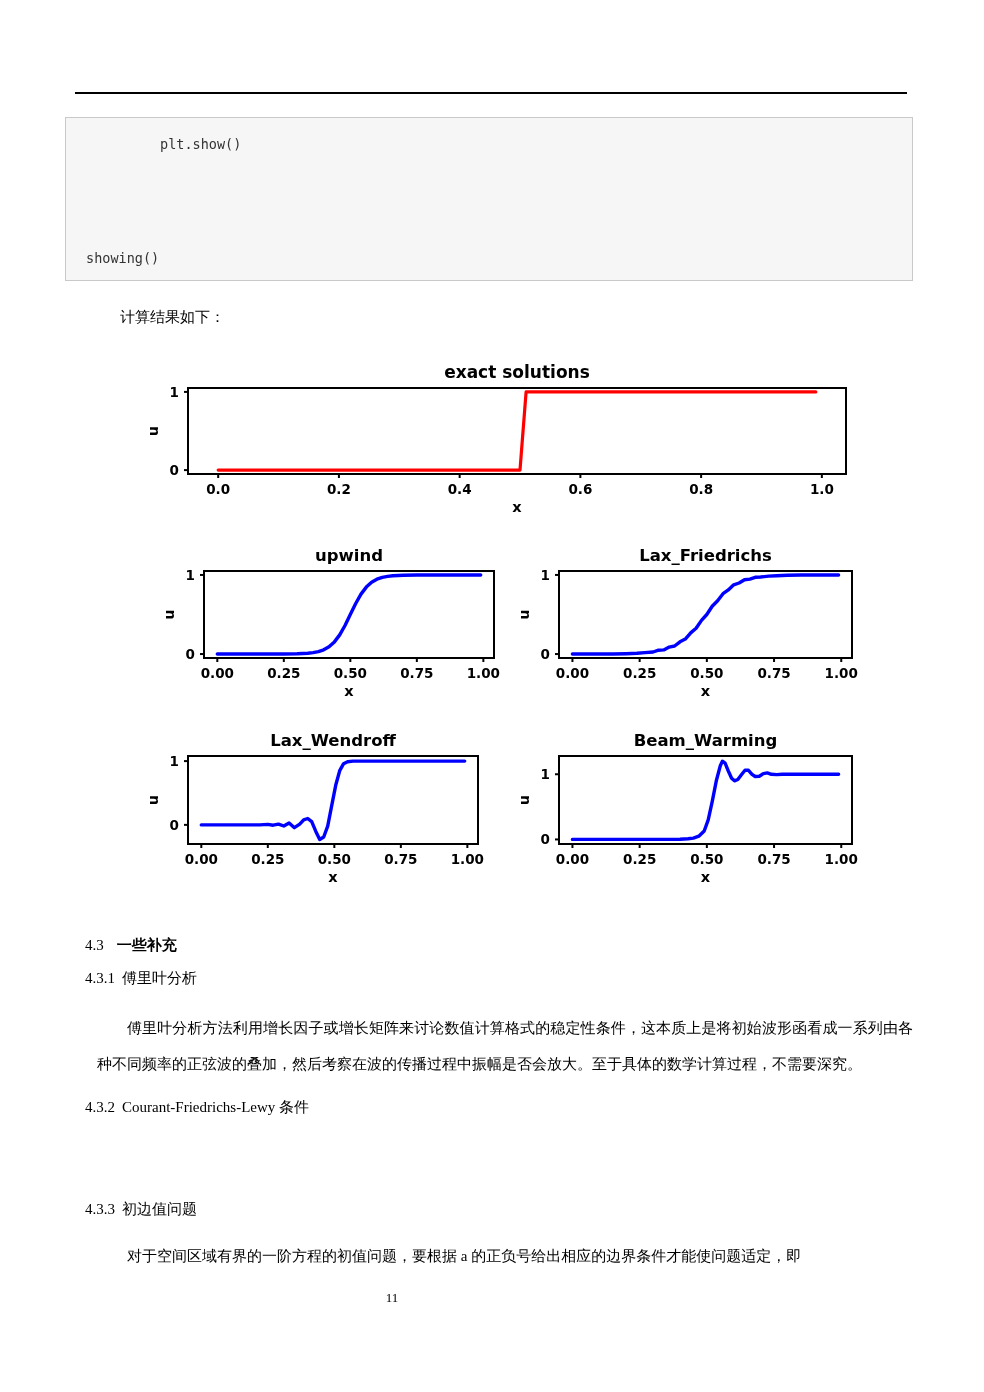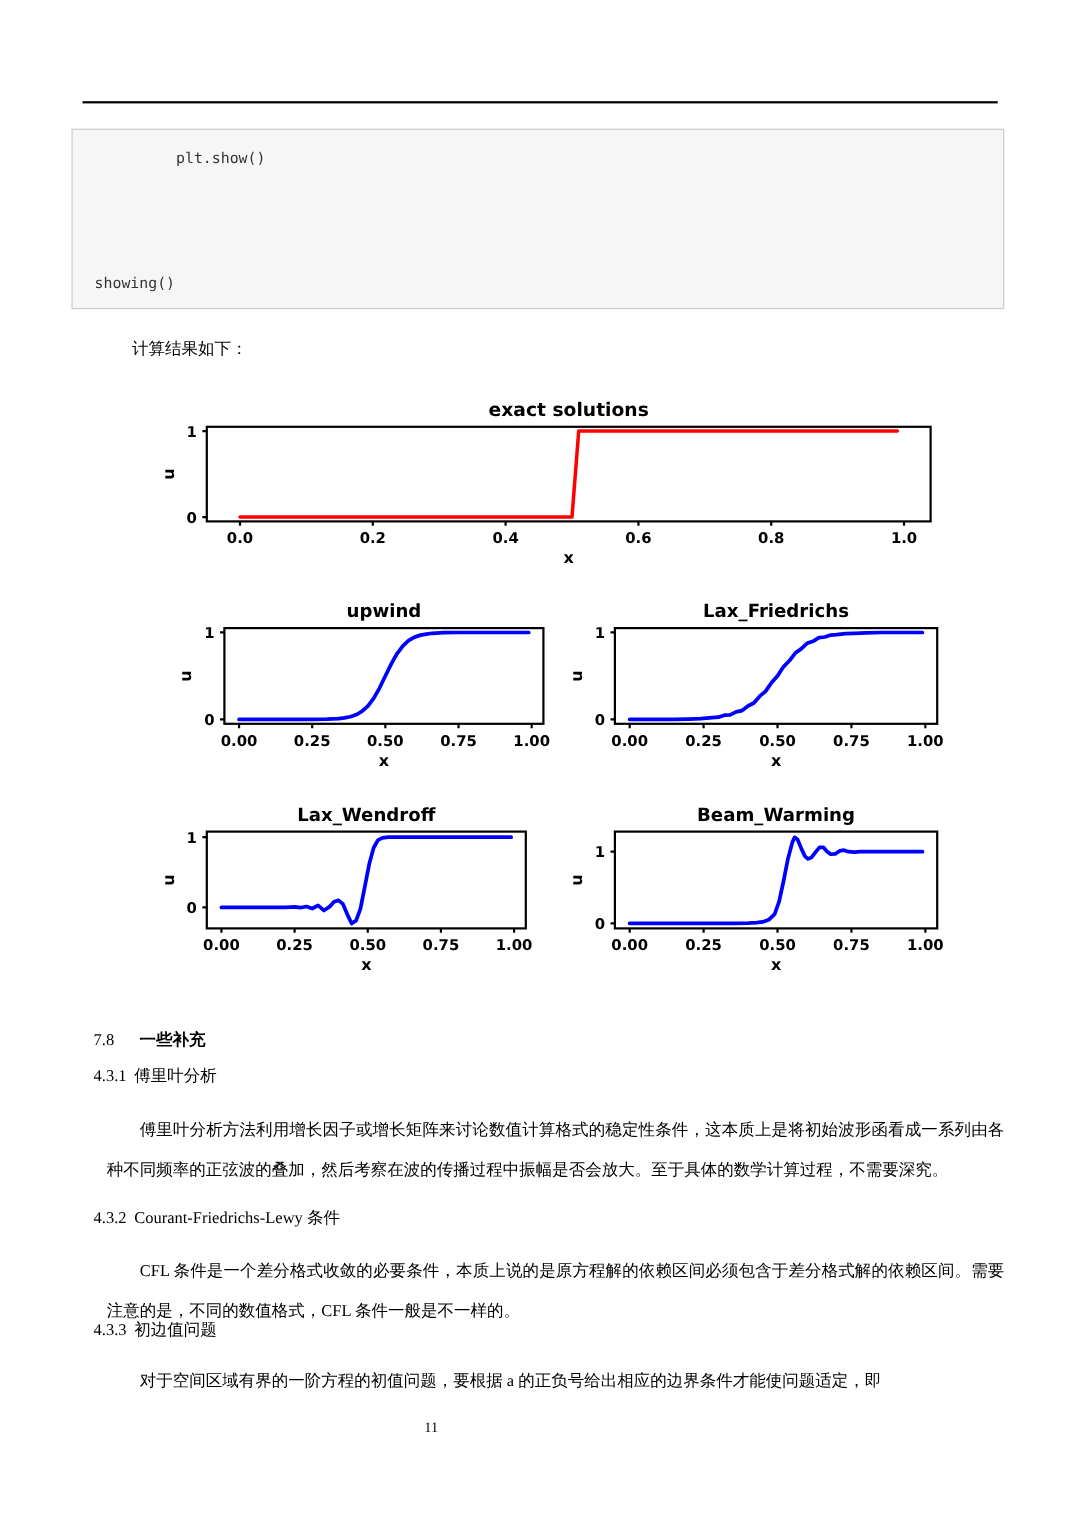--- a/index.html
+++ b/index.html
@@ -11,21 +11,21 @@
   .code-block{position:absolute;top:117px;left:65px;width:848px;height:164px;
         background:#f6f6f6;border:1px solid #c9c9c9;box-sizing:border-box;}
   .code-line{position:absolute;margin:0;font-family:"DejaVu Sans Mono","Liberation Mono",monospace;
         font-size:13.5px;color:#333;white-space:pre;}
   .code-line.top{left:50px;top:18px;margin-left:44px;}
   .code-line.bottom{left:20px;top:132px;}
   .intro{position:absolute;top:308px;left:120px;font-size:15px;}
   .chart{position:absolute;}
   .sec-h{position:absolute;left:85px;font-size:15px;}
   .sec-h .num{font-family:"Liberation Serif",serif;}
-  .sec-h .t-bold{font-family:"Liberation Sans","DejaVu Sans",sans-serif;font-weight:bold;margin-left:23px;}
+  .sec-h .t-bold{font-family:"Liberation Sans","DejaVu Sans",sans-serif;font-weight:bold;margin-left:13px;}
   .sec-h .t-kai{margin-left:7px;}
   .sec-h .t-plain{margin-left:7px;}
   .body-par{position:absolute;left:85px;width:816px;font-size:15px;line-height:36px;
         text-align:justify;text-indent:2em;margin:12px;}
   .pagenum{position:absolute;top:1290px;left:0;width:784px;text-align:center;font-size:13px;}
 </style>
 </head>
 <body>
 
 <div class="page">
@@ -141,32 +141,31 @@
         <text x="329.2477064220183" y="142" font-size="13.5" font-family="&quot;DejaVu Sans&quot;, sans-serif" font-weight="bold" text-anchor="middle" fill="#000">1.00</text>
         <line x1="43" y1="117.43703703703704" x2="47" y2="117.43703703703704" stroke="#000" stroke-width="2"></line>
         <text x="38" y="122.43703703703704" font-size="13.5" font-family="&quot;DejaVu Sans&quot;, sans-serif" font-weight="bold" text-anchor="end" fill="#000">0</text>
         <line x1="43" y1="52.25185185185185" x2="47" y2="52.25185185185185" stroke="#000" stroke-width="2"></line>
         <text x="38" y="57.25185185185185" font-size="13.5" font-family="&quot;DejaVu Sans&quot;, sans-serif" font-weight="bold" text-anchor="end" fill="#000">1</text>
         <polyline points="60.4,117.4 114.2,117.4 154.5,117.4 168.0,117.2 176.0,116.8 181.4,116.1 186.8,114.2 192.2,109.0 196.2,97.9 200.2,79.6 204.3,58.8 208.3,43.8 210.4,39.2 213.1,41.2 216.3,49.0 219.6,56.2 222.5,58.8 225.8,57.5 229.8,52.3 233.0,48.3 236.5,48.3 240.0,52.3 243.2,54.5 247.3,54.2 251.3,51.6 255.3,50.9 259.4,52.3 264.7,52.6 270.1,52.3 288.9,52.3 326.6,52.3" fill="none" stroke="#0000ff" stroke-width="3.4" stroke-linejoin="round" stroke-linecap="round"></polyline>
         <rect x="47" y="34" width="293" height="88" fill="none" stroke="#000" stroke-width="2"></rect>
       </svg></div>
 
   <div class="sec-h" style="top:936px;">
-    <span class="num">7.8</span><span class="t-bold">一些补充</span>
+    <span class="num">4.3</span><span class="t-bold">一些补充</span>
   </div>
 
   <div class="sec-h" style="top:969px;">
     <span class="num">4.3.1</span><span class="t-kai">傅里叶分析</span>
   </div>
   <p class="body-par" style="top:998px;">傅里叶分析方法利用增长因子或增长矩阵来讨论数值计算格式的稳定性条件，这本质上是将初始波形函看成一系列由各种不同频率的正弦波的叠加，然后考察在波的传播过程中振幅是否会放大。至于具体的数学计算过程，不需要深究。</p>
 
   <div class="sec-h" style="top:1098px;">
     <span class="num">4.3.2</span><span class="t-plain">Courant-Friedrichs-Lewy 条件</span>
   </div>
-  <p class="body-par" style="top:1126px;">CFL 条件是一个差分格式收敛的必要条件，本质上说的是原方程解的依赖区间必须包含于差分格式解的依赖区间。需要注意的是，不同的数值格式，CFL 条件一般是不一样的。</p>
 
   <div class="sec-h" style="top:1200px;">
     <span class="num">4.3.3</span><span class="t-kai">初边值问题</span>
   </div>
   <p class="body-par" style="top:1226px;">对于空间区域有界的一阶方程的初值问题，要根据 a 的正负号给出相应的边界条件才能使问题适定，即</p>
 
   <div class="pagenum">11</div>
 
 </div>
 

